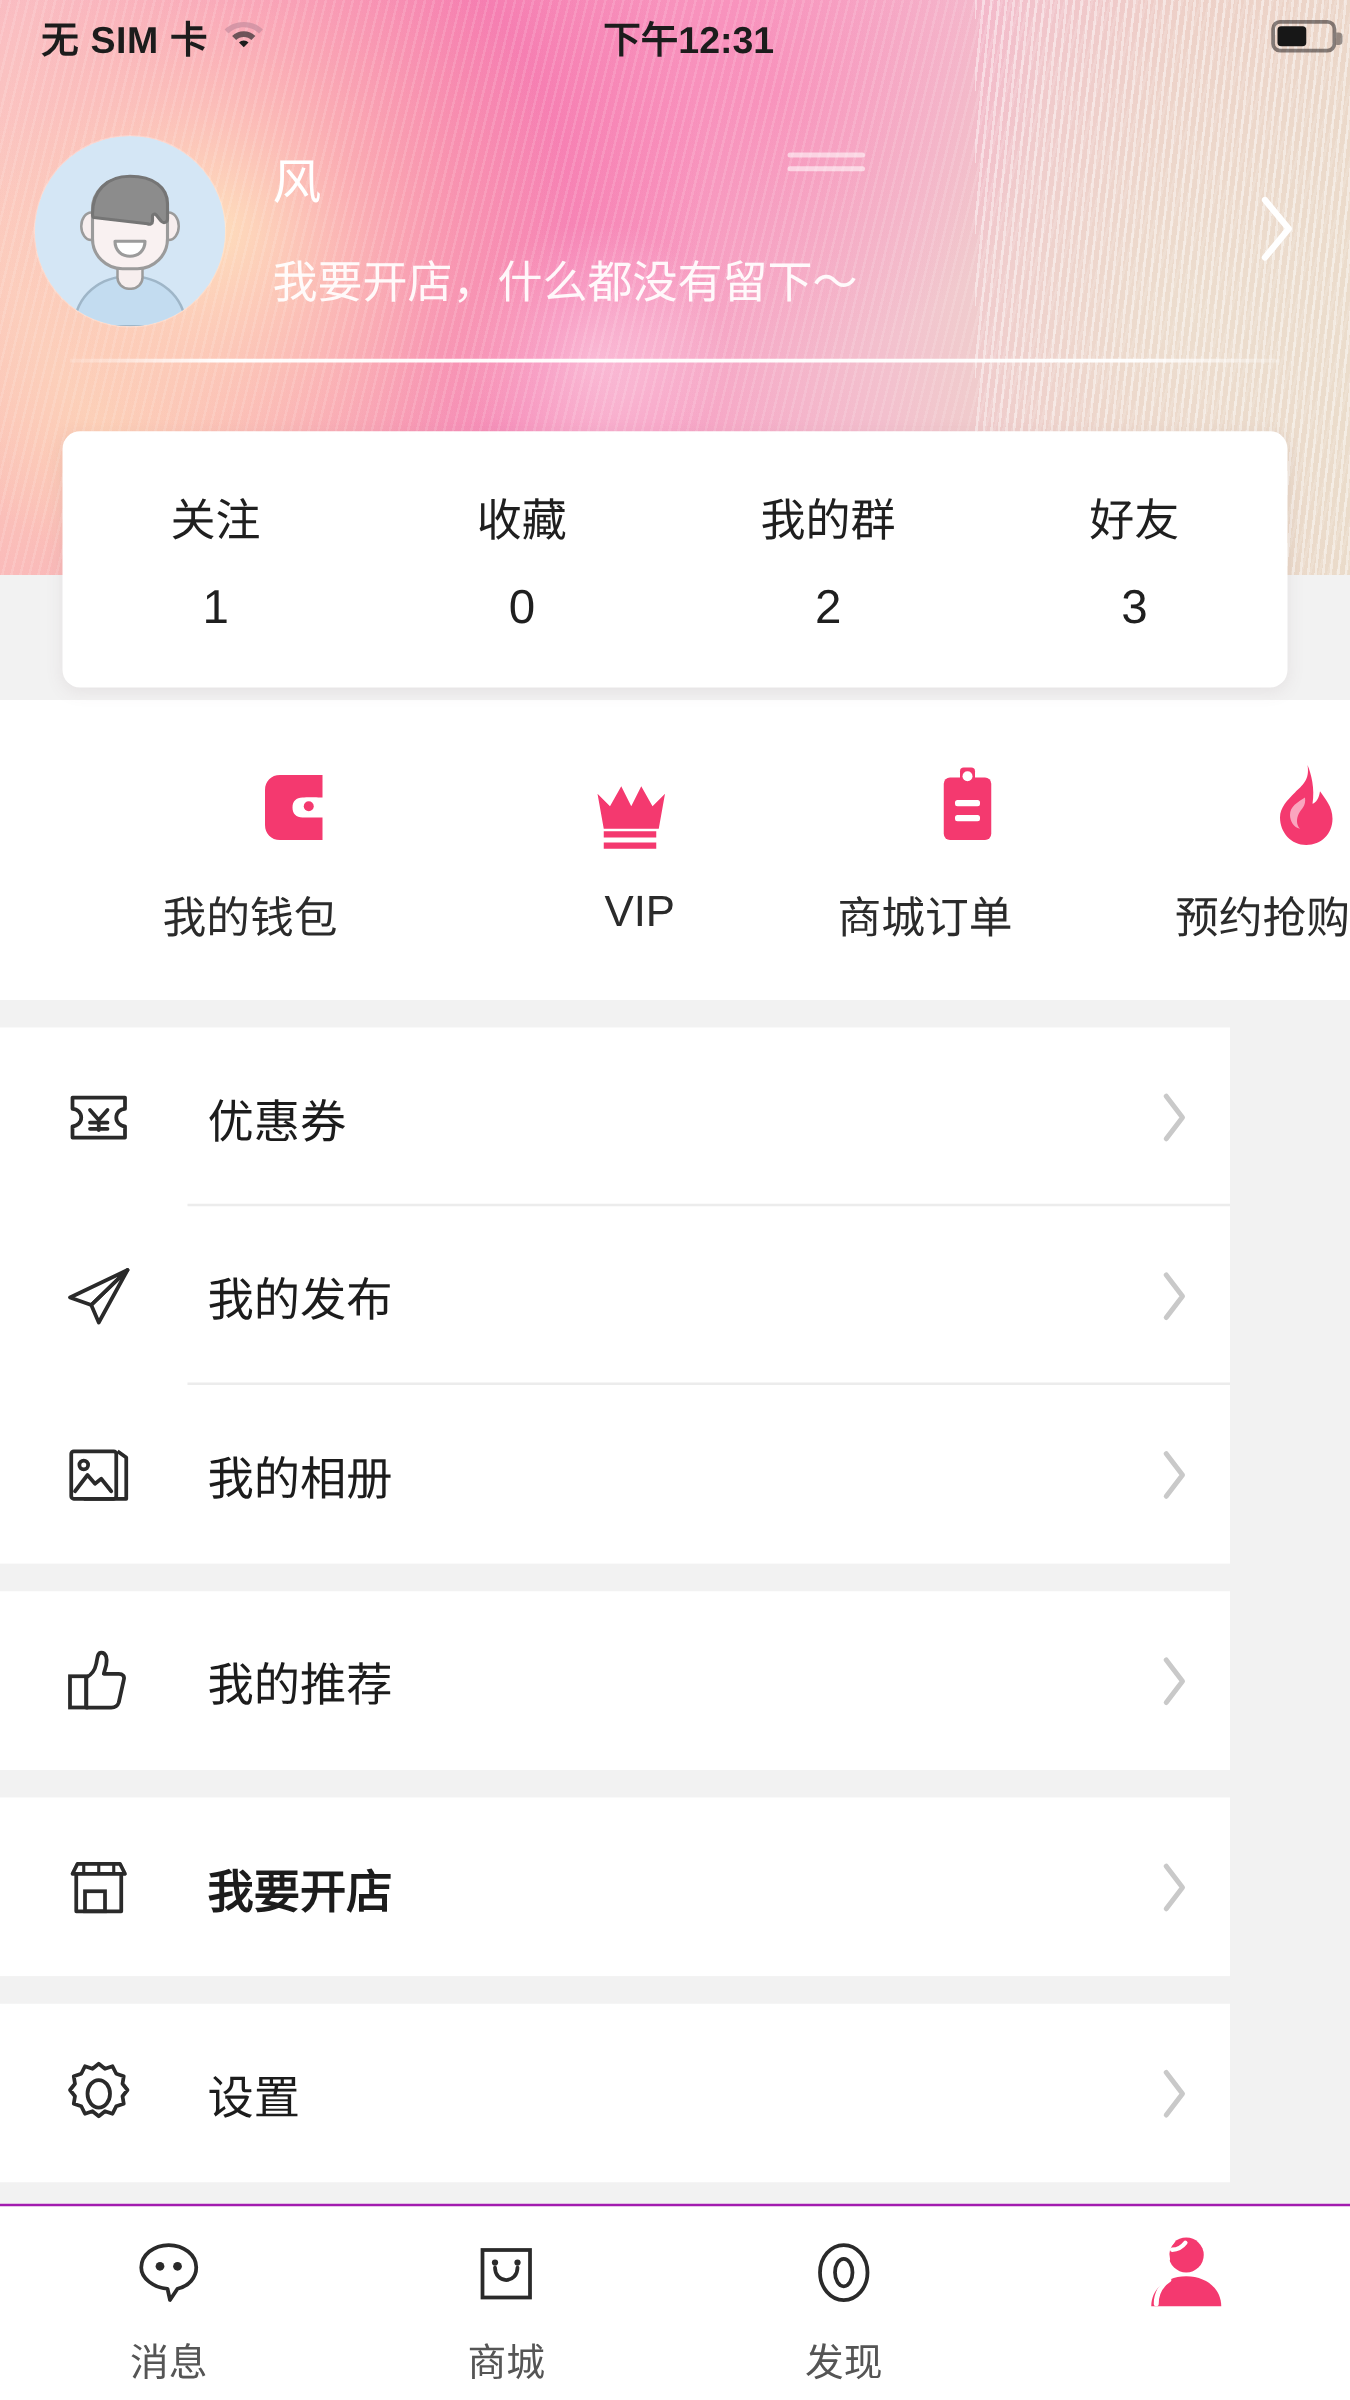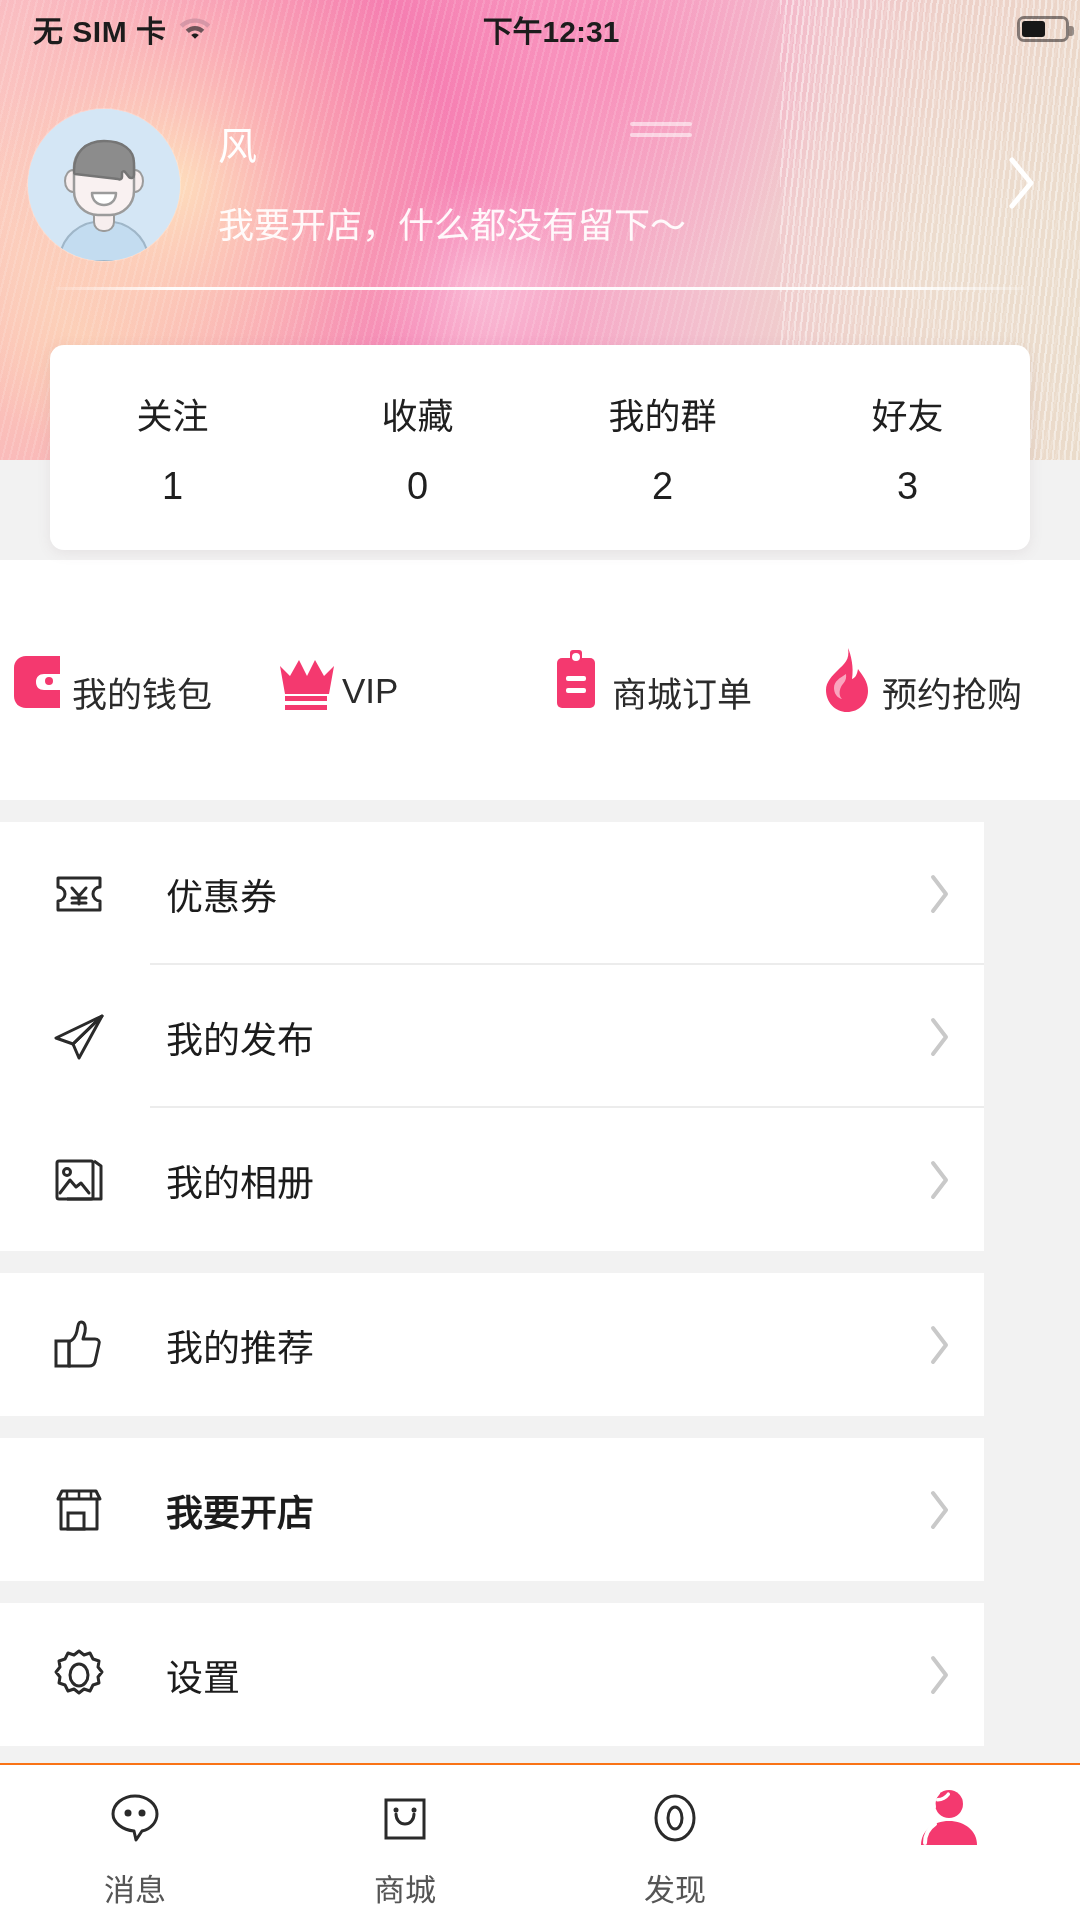--- a/index.html
+++ b/index.html
@@ -72,36 +72,36 @@
     box-shadow:0 3px 14px rgba(120,90,100,.10);
     display:flex; align-items:center;
   }
   .stat { flex:1 1 25%; text-align:center; }
   .stat-label { font-size:36px; color:#1f1f1f; }
   .stat-value { font-size:38px; color:#1f1f1f; margin-top:26px; font-weight:500; }
 
   
   .quick { position:absolute; left:0; top:560px; width:1080px; height:240px;
            background:#fff; display:flex; align-items:center; }
-  .qa { flex:1 1 25%; display:flex; flex-direction:row; align-items:center; }
+  .qa { flex:1 1 25%; display:flex; flex-direction:column; align-items:flex-end; }
   .qa-ico { height:78px; display:flex; align-items:center; justify-content:center; }
   .qa-label { font-size:35px; color:#2b2b2b; margin-top:22px; }
 
   
   .gap { width:1080px; background:#f2f2f2; }
   .sect { width:984px; background:#fff; }
   .row { position:relative; height:143px; display:flex; align-items:center; padding:0 32px 0 48px; }
   .row-ico { width:62px; flex:0 0 62px; display:flex; align-items:center; justify-content:center; }
   .row-label { margin-left:56px; font-size:37px; color:#1c1c1c; flex:1 1 auto; }
   .row-chev { width:40px; flex:0 0 40px; display:flex; justify-content:flex-end; }
   .divider { position:absolute; left:150px; right:0; bottom:0; height:2px; background:#ececec; }
 
   
   .tabbar { position:absolute; left:0; bottom:0; width:1080px; height:157px;
-            background:#fff; border-top:2px solid #f97316; display:flex; align-items:flex-start; }
+            background:#fff; border-top:2px solid #a21caf; display:flex; align-items:flex-start; }
   .tab { flex:1 1 25%; display:flex; flex-direction:column; align-items:center; padding-top:16px; }
   .tab-ico { height:76px; display:flex; align-items:center; justify-content:center; }
   .tab-label { font-size:31px; color:#555; margin-top:8px; }
   .tab.active .tab-label { color:#f43f73; }
 </style>
 </head>
 <body>
 
 <div id="phone">
 

